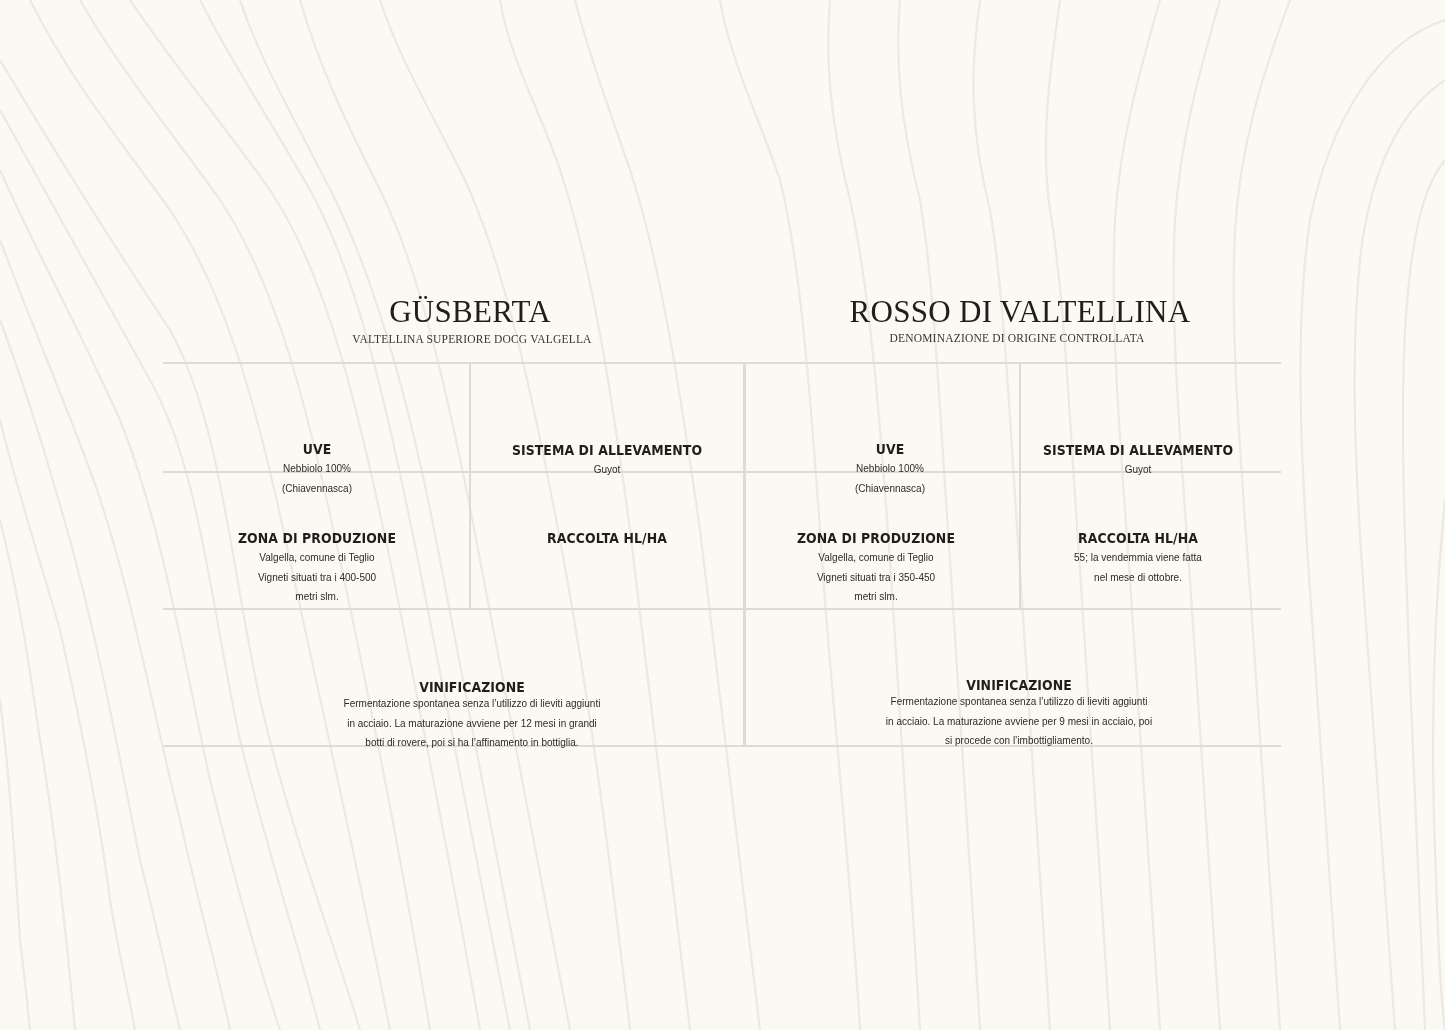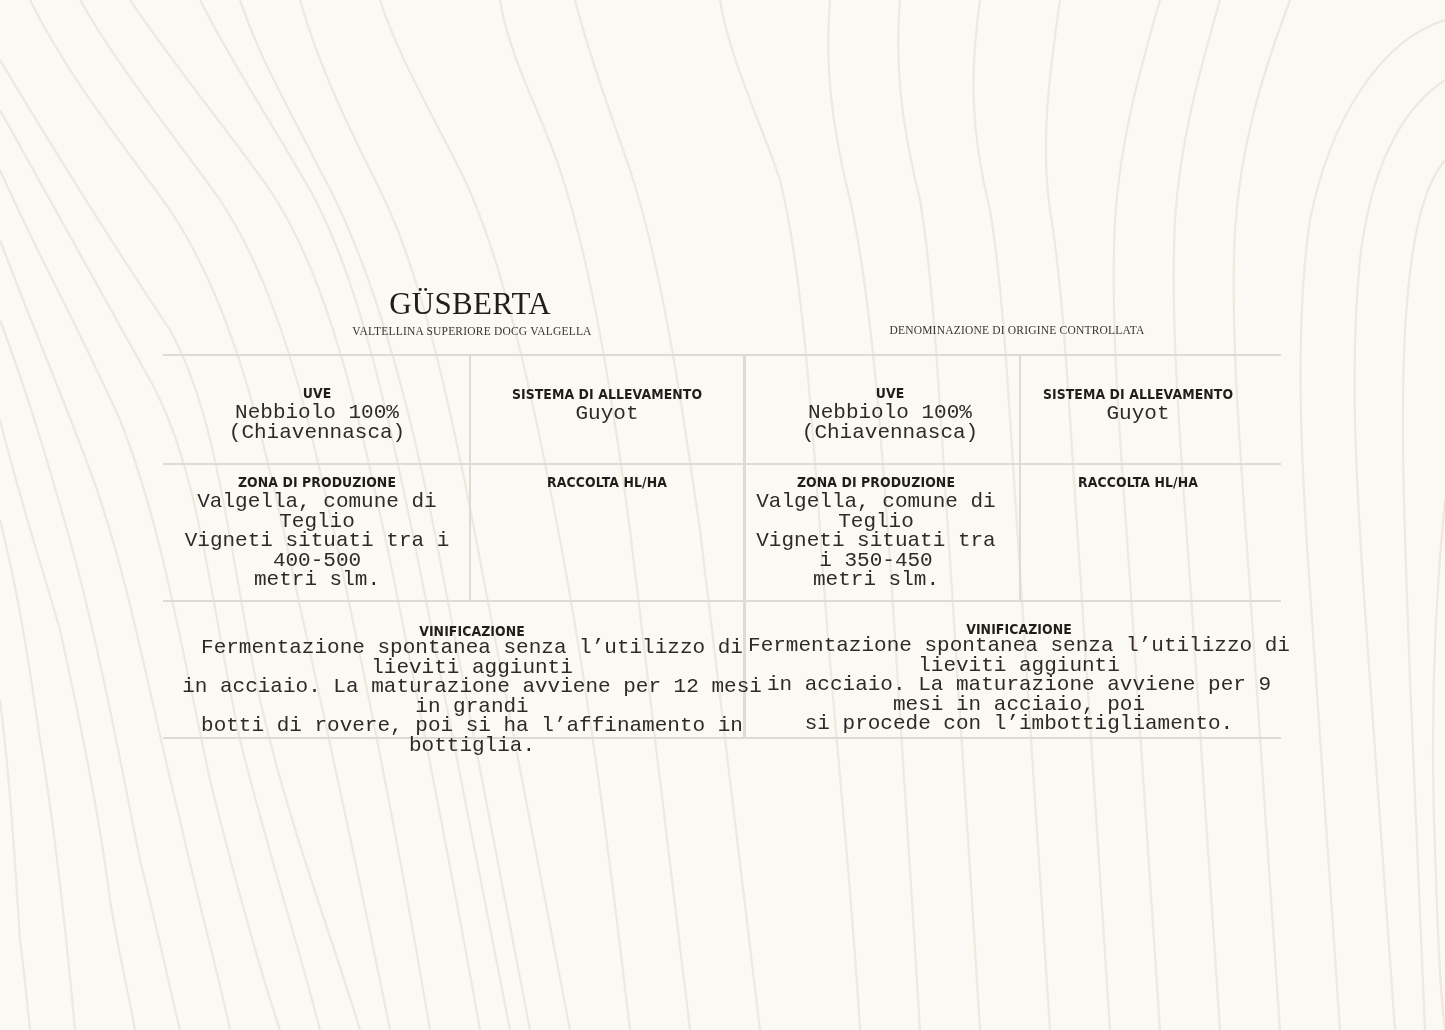--- a/index.html
+++ b/index.html
@@ -3,42 +3,42 @@
 <meta charset="utf-8">
 <style>
   html, body { margin:0; padding:0; }
   body {
     width:1445px; height:1030px; overflow:hidden; position:relative;
     background:#fbf9f4;
     font-family:"DejaVu Serif", serif;
     color:#2a2522;
   }
   #bg { position:absolute; left:0; top:0; width:1445px; height:1030px; z-index:0; }
-  .page { position:absolute; left:0; top:4px; width:1445px; height:738px; z-index:1; }
+  .page { position:absolute; left:0; top:12px; width:1445px; height:738px; z-index:1; }
   .title {
     position:absolute; text-align:center;
     font-family:"Liberation Serif", serif; font-size:31px; letter-spacing:0.3px;
     color:#221d1b; white-space:nowrap;
   }
   .subtitle {
     position:absolute; text-align:center;
     font-family:Liberation Serif, serif; font-size:11.5px; letter-spacing:0.2px;
     color:#3a3330; white-space:nowrap;
   }
   .hline { position:absolute; height:2px; background:#dedbd5; }
   .vline { position:absolute; width:2px; background:#dedbd5; }
   .vline.thick { width:3px; }
-  .cell { position:absolute; text-align:center; }
+  .cell { position:absolute; text-align:center;margin-top:48px; }
   .label {
     font-family:"DejaVu Sans", sans-serif; font-weight:bold; font-size:14.5px;
     letter-spacing:0.1px; transform:scaleX(0.86); transform-origin:center;
     color:#221d1b; line-height:20px; white-space:nowrap;
   }
   .value {
-    font-family:Liberation Mono, monospace; font-size:21px; line-height:19.5px;
+    font-family:Liberation Sans, sans-serif; font-size:10px; line-height:19.5px;
     color:#2f2a27; white-space:pre-line;
   }
 </style>
 </head>
 <body>
 
 <svg id="bg" viewBox="0 0 1445 1030" preserveAspectRatio="none">
   <g fill="none" stroke="#efe8dc" stroke-width="2.2">
     <path d="M0 60 C60 160 110 240 170 330 C220 420 230 560 260 700 C290 830 330 930 360 1030"></path>
     <path d="M0 110 C50 200 100 290 150 380 C200 470 210 600 240 740 C270 860 300 950 320 1030"></path>
@@ -70,20 +70,21 @@
     <path d="M1445 500 C1435 600 1430 720 1435 850 C1438 940 1440 990 1445 1030"></path>
     <path d="M0 700 C10 780 15 860 20 940 C25 980 28 1010 30 1030"></path>
   </g>
 </svg>
 
 <div class="page">
 
   <div class="title" style="left:320px; width:300px; top:282px;">GÜSBERTA</div>
   <div class="subtitle" style="left:272px; width:400px; top:321px;">VALTELLINA SUPERIORE DOCG VALGELLA</div>
 
+  <div class="title" style="left:820px; width:400px; top:282px;">ROSSO DI VALTELLINA</div>
   <div class="subtitle" style="left:817px; width:400px; top:320px;">DENOMINAZIONE DI ORIGINE CONTROLLATA</div>
 
   <div class="hline" style="left:163px; width:1118px; top:350px;"></div>
   <div class="hline" style="left:163px; width:1118px; top:459px;"></div>
   <div class="hline" style="left:163px; width:1118px; top:596px;"></div>
   <div class="hline" style="left:163px; width:1118px; top:733px;"></div>
   <div class="vline thick" style="left:743px; top:350px; height:385px;"></div>
   <div class="vline" style="left:469px; top:350px; height:248px;"></div>
   <div class="vline" style="left:1019px; top:350px; height:248px;"></div>
 
@@ -122,20 +123,22 @@
     <div class="value">Guyot</div>
   </div>
   <div class="cell" style="left:746px; width:260px; top:468px;">
     <div class="label">ZONA DI PRODUZIONE</div>
     <div class="value">Valgella, comune di Teglio
 Vigneti situati tra i 350-450
 metri slm.</div>
   </div>
   <div class="cell" style="left:1021px; width:234px; top:468px;">
     <div class="label">RACCOLTA HL/HA</div>
+    <div class="value">55; la vendemmia viene fatta
+nel mese di ottobre.</div>
   </div>
   <div class="cell" style="left:746px; width:546px; top:615px;">
     <div class="label">VINIFICAZIONE</div>
     <div class="value" style="margin-top:-3px;">Fermentazione spontanea senza l’utilizzo di lieviti aggiunti
 in acciaio. La maturazione avviene per 9 mesi in acciaio, poi
 si procede con l’imbottigliamento.</div>
   </div>
 
 </div>
 

